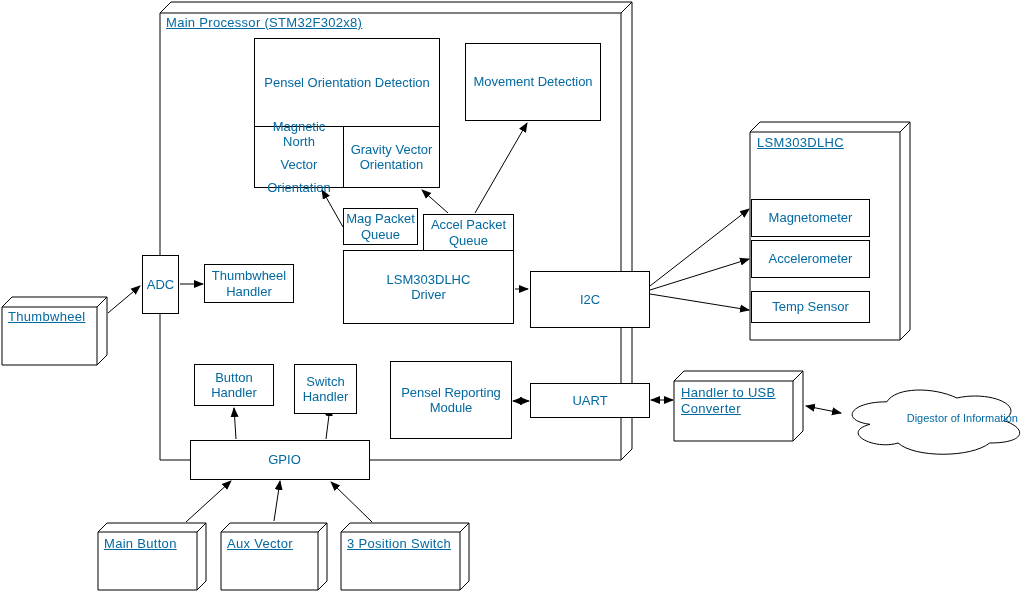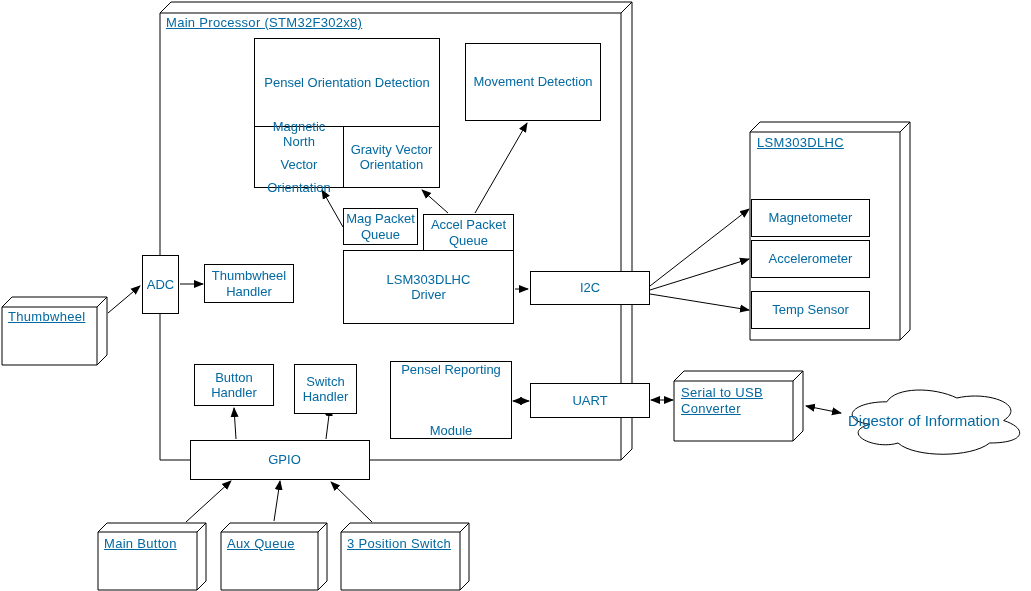--- a/index.html
+++ b/index.html
@@ -5,21 +5,21 @@
   html,body{margin:0;padding:0;background:#ffffff;}
   .stage{position:relative;width:1031px;height:591px;background:#ffffff;
          font-family:"Liberation Sans","DejaVu Sans",sans-serif;color:#0369a1;overflow:hidden;}
   .stage svg{position:absolute;left:0;top:0;}
   .node{position:absolute;box-sizing:border-box;border:1px solid #000;background:#fff;
         display:flex;flex-direction:column;align-items:center;justify-content:center;
         text-align:center;font-size:13px;line-height:1.16;}
   .node span{display:block;}
   .cube-title{position:absolute;font-size:13px;letter-spacing:.3px;white-space:nowrap;line-height:1.2;}
   .cube-title span{display:block;text-decoration:underline;}
-  .cloud-label{position:absolute;font-size:15px;text-align:left;}
+  .cloud-label{position:absolute;font-size:11px;text-align:right;}
 </style>
 </head>
 <body>
 
 <div class="stage">
 
   <svg width="1031" height="591" viewBox="0 0 1031 591">
     <defs>
       <marker id="ah" viewBox="0 0 10 10" refX="9" refY="5" markerWidth="10" markerHeight="10" orient="auto-start-reverse" markerUnits="strokeWidth">
         <path d="M0,1 L10,5 L0,9 Z" fill="#000"></path>
@@ -61,28 +61,28 @@
   <div class="cube-title" style="left:166px;top:15px;">
       <span>Main Processor (STM32F302x8)</span>
     </div>
   <div class="cube-title" style="left:757px;top:135px;">
       <span>LSM303DLHC</span>
     </div>
   <div class="cube-title" style="left:8px;top:309px;">
       <span>Thumbwheel</span>
     </div>
   <div class="cube-title" style="left:681px;top:385px;">
-    <span>Serial to USB</span>
+    <span>Handler to USB</span>
     <span>Converter</span>
   </div>
   <div class="cube-title" style="left:104px;top:536px;">
       <span>Main Button</span>
     </div>
   <div class="cube-title" style="left:227px;top:536px;">
-      <span>Aux Queue</span>
+      <span>Aux Vector</span>
     </div>
   <div class="cube-title" style="left:347px;top:536px;">
       <span>3 Position Switch</span>
     </div>
 
   <div class="node" style="left:254px;top:38px;width:186px;height:89px;text-align:center;">
     <span>Pensel Orientation Detection</span>
   </div>
   <div class="node" style="left:254px;top:126px;width:90px;height:62px;gap:8px;">
     <span>Magnetic North</span>
@@ -101,27 +101,27 @@
     <span>Queue</span>
   </div>
   <div class="node" style="left:423px;top:214px;width:91px;height:37px;">
     <span>Accel Packet</span>
     <span>Queue</span>
   </div>
   <div class="node" style="left:343px;top:250px;width:171px;height:74px;">
     <span>LSM303DLHC</span>
     <span>Driver</span>
   </div>
-  <div class="node" style="left:530px;top:271px;width:120px;height:34px;">
+  <div class="node" style="left:530px;top:271px;width:120px;height:57px;">
     <span>I2C</span>
   </div>
   <div class="node" style="left:530px;top:383px;width:120px;height:35px;">
     <span>UART</span>
   </div>
-  <div class="node" style="left:390px;top:361px;width:122px;height:78px;justify-content:space-between;">
+  <div class="node" style="left:390px;top:361px;width:122px;height:78px;">
     <span>Pensel Reporting</span>
     <span>Module</span>
   </div>
   <div class="node" style="left:204px;top:264px;width:90px;height:39px;">
     <span>Thumbwheel</span>
     <span>Handler</span>
   </div>
   <div class="node" style="left:142px;top:255px;width:37px;height:59px;text-align:center;">
     <span>ADC</span>
   </div>
@@ -135,21 +135,21 @@
   </div>
   <div class="node" style="left:190px;top:440px;width:180px;height:40px;padding-left:9px;">
     <span>GPIO</span>
   </div>
   <div class="node" style="left:751px;top:190px;width:119px;height:38px;margin-top:9px;">
     <span>Magnetometer</span>
   </div>
   <div class="node" style="left:751px;top:240px;width:119px;height:38px;">
     <span>Accelerometer</span>
   </div>
-  <div class="node" style="left:751px;top:291px;width:119px;height:38px;">
+  <div class="node" style="left:751px;top:291px;width:119px;height:32px;">
     <span>Temp Sensor</span>
   </div>
 
   <div class="cloud-label" style="left:848px;top:412px;width:170px;">
     <span>Digestor of Information</span>
   </div>
 
 </div>
 
 </body></html>

